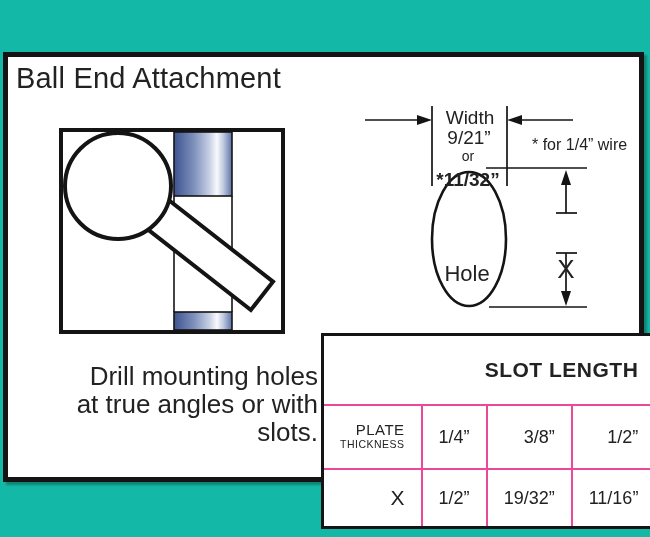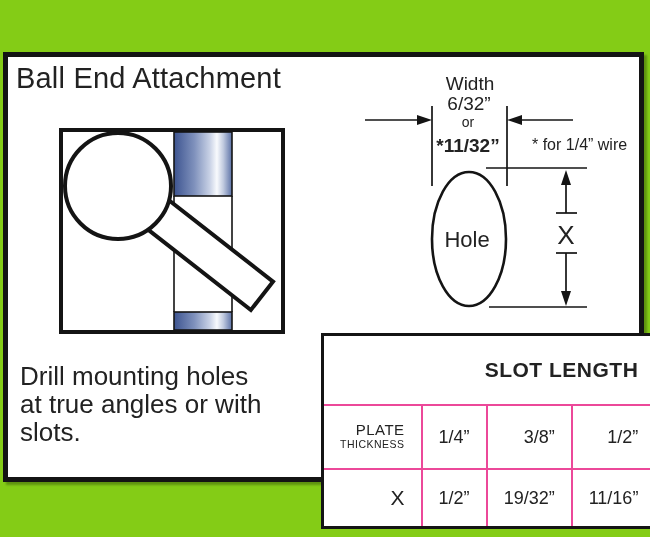--- a/index.html
+++ b/index.html
@@ -1,34 +1,34 @@
 <!DOCTYPE html>
 <html><head>
 <meta charset="utf-8">
 <style>
   html,body { margin:0; padding:0; background:#ffffff; }
   .stage {
-    position:relative; width:650px; height:537px; background:#84cc16;
+    position:relative; width:650px; height:537px; background:#14b8a6;
     font-family:"Liberation Sans","DejaVu Sans",sans-serif; color:#1c1c1c;
     overflow:hidden;
   }
   .frame {
     position:absolute; left:3px; top:52px; width:631px; height:420px;
     border:5px solid #141414; background:#ffffff;
     box-shadow:3px 3px 2px rgba(0,0,0,0.28);
   }
   .page-title {
     position:absolute; left:16px; top:62px; font-size:29px; letter-spacing:0.2px;
     color:#222; white-space:nowrap;
   }
   .overlay-svg { position:absolute; left:0; top:0; width:650px; height:537px; }
   .txt { position:absolute; white-space:nowrap; color:#222; }
-  .center { text-align:center; }
+  .center { text-align:center;margin-top:34px; }
   .caption {
-    position:absolute; left:20px; top:362px; width:298px; text-align:left;
+    position:absolute; left:20px; top:362px; width:298px; text-align:right;
     font-size:26px; line-height:28px; color:#222;
   }
   table.slot {
     position:absolute; left:321px; top:333px; border-collapse:collapse;
     background:#ffffff; color:#222; table-layout:fixed;
   }
   table.slot td { border:2px solid #ec4899; text-align:right; vertical-align:middle; padding:16px; }
   table.slot { border:3px solid #141414; }
   .tbl-header { font-size:21px; font-weight:bold; letter-spacing:0.5px; height:36px; }
   .row-thk { height:44px; }
@@ -89,21 +89,21 @@
       <line x1="566" y1="184" x2="566" y2="213"></line>
       <polygon points="566,170 561,185 571,185" stroke="none"></polygon>
       <line x1="556" y1="213" x2="577" y2="213"></line>
       <line x1="556" y1="253" x2="577" y2="253"></line>
       <line x1="566" y1="253" x2="566" y2="292"></line>
       <polygon points="566,306 561,291 571,291" stroke="none"></polygon>
     </g>
   </svg>
 
   <div class="txt center" style="left:420px; top:73px; width:100px; font-size:19px;">Width</div>
-  <div class="txt center" style="left:419px; top:93px; width:100px; font-size:19px;">6/32”</div>
+  <div class="txt center" style="left:419px; top:93px; width:100px; font-size:19px;">9/21”</div>
   <div class="txt center" style="left:418px; top:114px; width:100px; font-size:14px;">or</div>
   <div class="txt center" style="left:418px; top:135px; width:100px; font-size:19px;font-weight:bold;">*11/32”</div>
   <div class="txt" style="left:532px; top:136px; font-size:16px;">* for 1/4” wire</div>
 
   <div class="txt center" style="left:427px; top:227px; width:80px; font-size:22px;">Hole</div>
   <div class="txt center" style="left:546px; top:220px; width:40px; font-size:26px;">X</div>
 
   <div class="caption">
     <div>Drill mounting holes</div>
     <div>at true angles or with</div>

